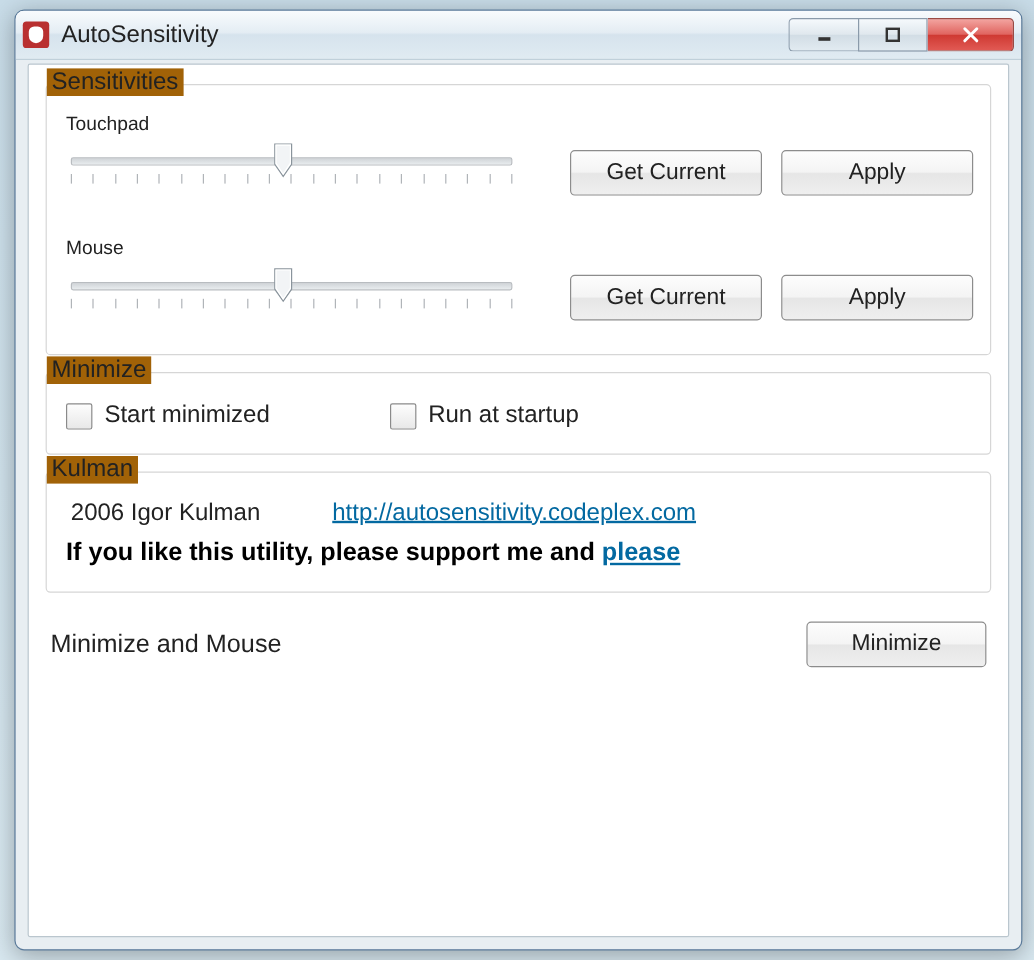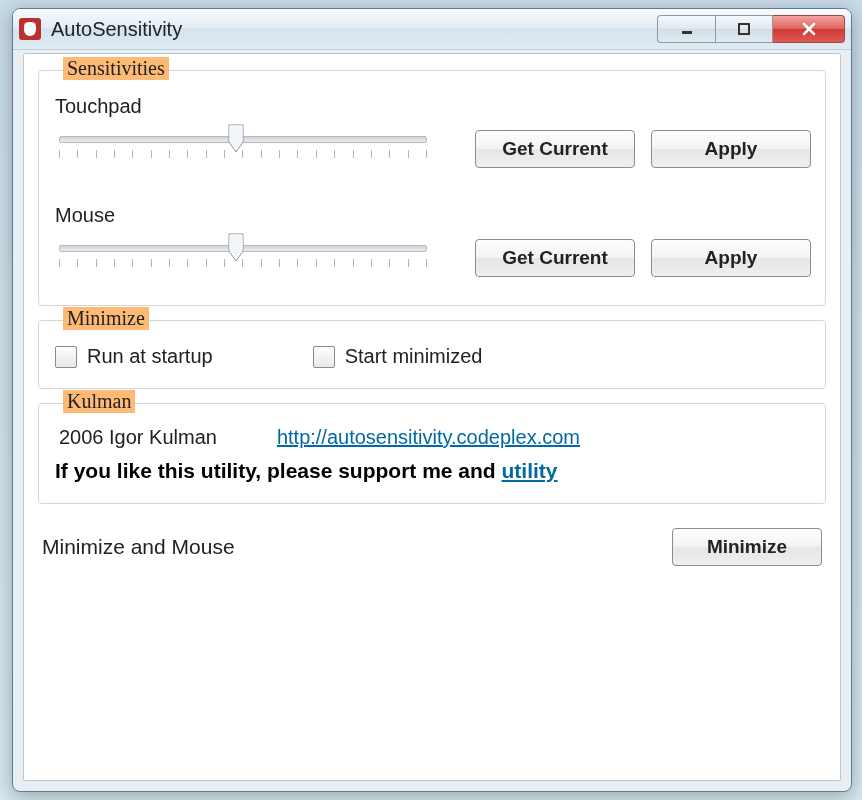--- a/index.html
+++ b/index.html
@@ -96,36 +96,35 @@
   position: relative;
   border: 1px solid #d6d6d6;
   border-radius: 4px;
   margin-top: 14px;
   padding: 18px 14px 14px 14px;
 }
 .group:first-child { margin-top: 8px; }
 .group-legend {
   position: absolute;
   top: -14px;
-  left: 24px;
-  background: #fdba74;
+  left: 0;
+  background: #a16207;
   padding: 0 4px;
   font-size: 20px;
   color: #222;
-  font-family: Liberation Serif, serif;
 }
 
 .slider-row {
   display: flex;
   align-items: flex-start;
   gap: 18px;
   margin-top: 6px;
 }
 .slider-label {
-  font-size: 20px;
+  font-size: 16px;
   color: #222;
   margin-top: 6px;
   margin-left: 2px;
 }
 .slider-col { flex: 1; }
 
 .slider {
   position: relative;
   width: 380px;
   height: 34px;
@@ -167,21 +166,20 @@
   height: 38px;
   min-width: 160px;
   border: 1px solid #8c8c8c;
   border-radius: 4px;
   background: linear-gradient(to bottom, #fdfdfd 0%, #f4f4f4 48%, #e6e6e6 52%, #efefef 100%);
   font-family: inherit;
   font-size: 19px;
   color: #222;
   padding: 0 12px;
   cursor: pointer;
-  font-weight: bold;
 }
 .btn-row {
   display: flex;
   gap: 16px;
   margin-top: 6px;
 }
 
 .checkbox-row {
   display: flex;
   align-items: center;
@@ -352,38 +350,38 @@
           <button class="btn">Apply</button>
         </div>
       </div>
     </div>
 
     <div class="group">
       <span class="group-legend">Minimize</span>
       <div class="settings-row">
         <label class="checkbox-row">
           <span class="cb"></span>
-          <span>Run at startup</span>
+          <span>Start minimized</span>
         </label>
         <label class="checkbox-row">
           <span class="cb"></span>
-          <span>Start minimized</span>
+          <span>Run at startup</span>
         </label>
       </div>
     </div>
 
     <div class="group" style="padding-bottom:20px;">
       <span class="group-legend">Kulman</span>
       <div class="about-row">
         <span>2006 Igor Kulman</span>
         <a class="link">http://autosensitivity.codeplex.com</a>
       </div>
       <div class="bold-msg">
         <span>If you like this utility, please support me and </span>
-        <a class="link">utility</a>
+        <a class="link">please</a>
       </div>
     </div>
 
     <div class="footer">
       <span class="status-text">Minimize and Mouse</span>
       <button class="btn" style="min-width:150px;">Minimize</button>
     </div>
 
   </div>
 

